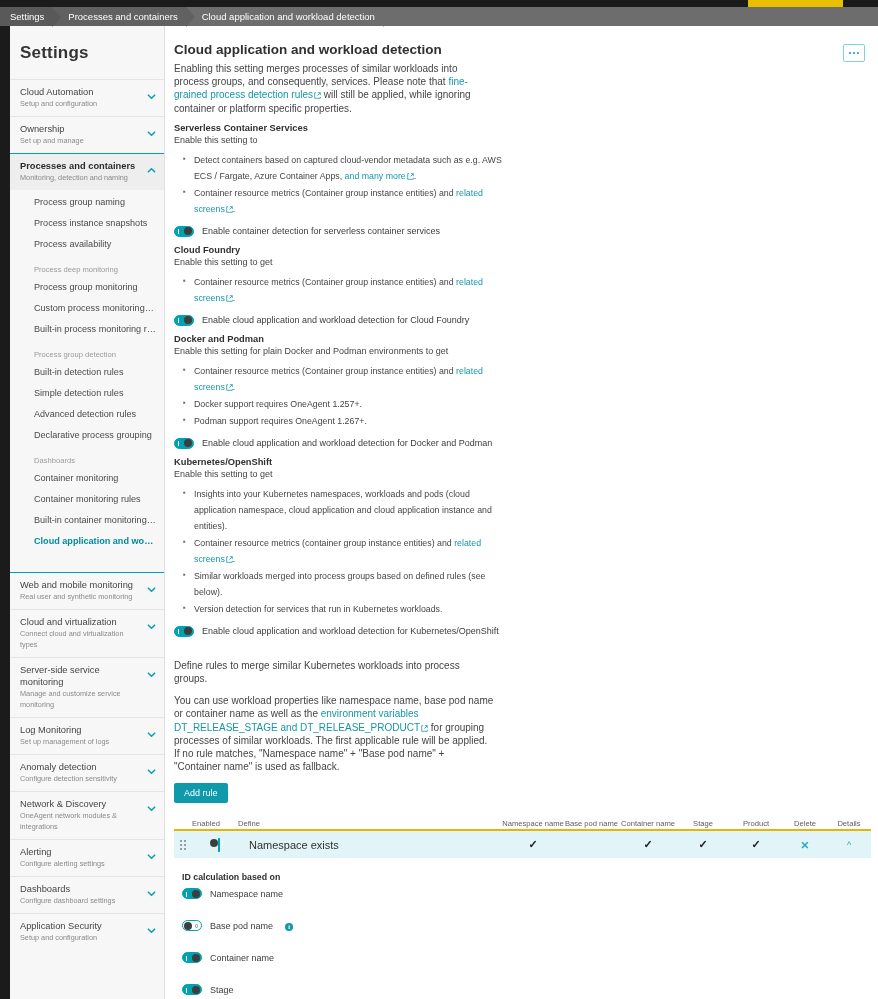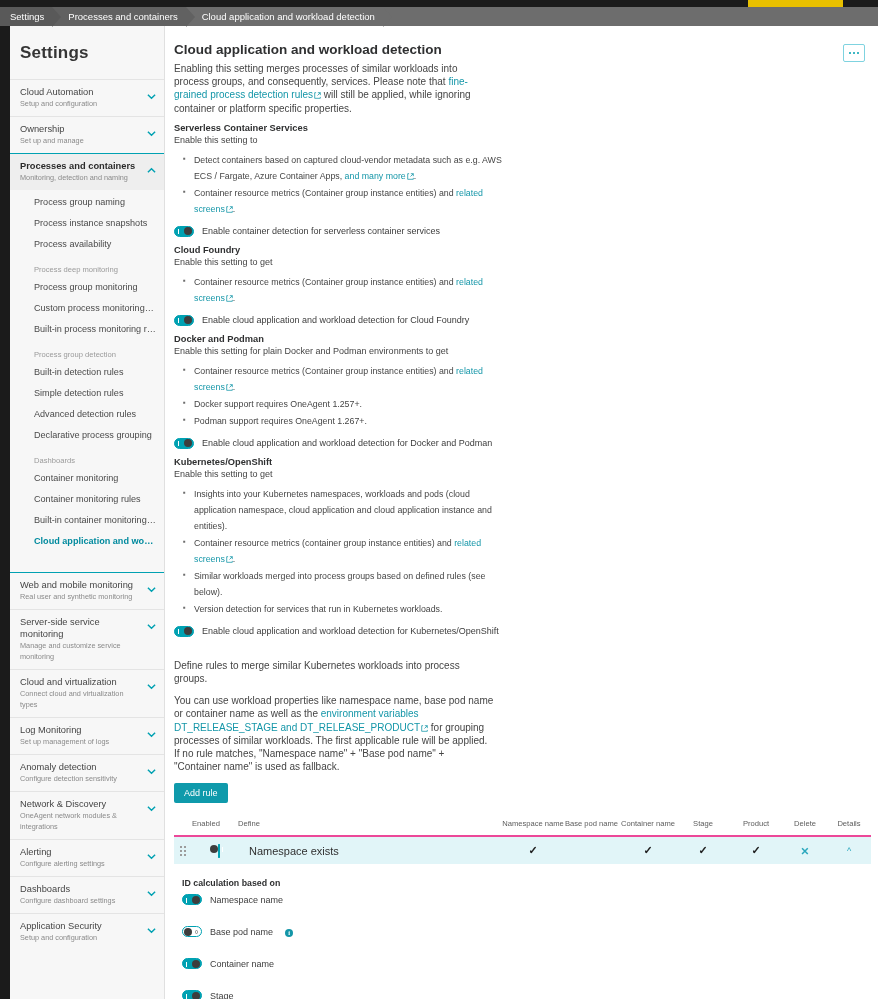--- a/index.html
+++ b/index.html
@@ -168,22 +168,22 @@
   .btn-primary {
     margin-top: 10px; background: #0f9aab; color: #fff; border: none;
     font-size: 9px; padding: 5px 10px; border-radius: 2px; cursor: pointer;
     font-family: "Liberation Sans", sans-serif;
   }
 
   
   .rules-table { margin-top: 16px; width: 697px; }
   .tbl-head {
     display: flex; align-items: flex-end;
-    border-bottom: 2px solid #ec4899;
-    padding-bottom: 6px;
+    border-bottom: 2px solid #eab308;
+    padding-bottom: 0;
   }
   .th {
     font-size: 7.6px; color: #5c5c5c; text-align: center; line-height: 10px;
   }
   .c-drag   { width: 18px; flex: 0 0 18px; }
   .c-enable { width: 46px; flex: 0 0 46px; text-align: left; }
   .c-summary{ flex: 1 1 auto; text-align: left; }
   .c-ns     { width: 62px; flex: 0 0 62px; }
   .c-bpn    { width: 55px; flex: 0 0 55px; }
   .c-cn     { width: 58px; flex: 0 0 58px; }
@@ -293,31 +293,31 @@
     <div class="nav-group" style="border-top:none">
       <div class="nav-title">Web and mobile monitoring</div>
       <div class="nav-sub">Real user and synthetic monitoring</div>
       <span class="chev">
           <svg width="9" height="9" viewBox="0 0 10 10">
             <path d="M1 3 L5 7 L9 3" stroke="#00a1b2" stroke-width="1.6" fill="none"></path>
           </svg>
         </span>
     </div>
     <div class="nav-group">
+      <div class="nav-title">Cloud and virtualization</div>
+      <div class="nav-sub">Connect cloud and virtualization types</div>
+      <span class="chev">
+          <svg width="9" height="9" viewBox="0 0 10 10">
+            <path d="M1 3 L5 7 L9 3" stroke="#00a1b2" stroke-width="1.6" fill="none"></path>
+          </svg>
+        </span>
+    </div>
+    <div class="nav-group">
       <div class="nav-title">Server-side service monitoring</div>
       <div class="nav-sub">Manage and customize service monitoring</div>
-      <span class="chev">
-          <svg width="9" height="9" viewBox="0 0 10 10">
-            <path d="M1 3 L5 7 L9 3" stroke="#00a1b2" stroke-width="1.6" fill="none"></path>
-          </svg>
-        </span>
-    </div>
-    <div class="nav-group">
-      <div class="nav-title">Cloud and virtualization</div>
-      <div class="nav-sub">Connect cloud and virtualization types</div>
       <span class="chev">
           <svg width="9" height="9" viewBox="0 0 10 10">
             <path d="M1 3 L5 7 L9 3" stroke="#00a1b2" stroke-width="1.6" fill="none"></path>
           </svg>
         </span>
     </div>
     <div class="nav-group">
       <div class="nav-title">Log Monitoring</div>
       <div class="nav-sub">Set up management of logs</div>
       <span class="chev">

